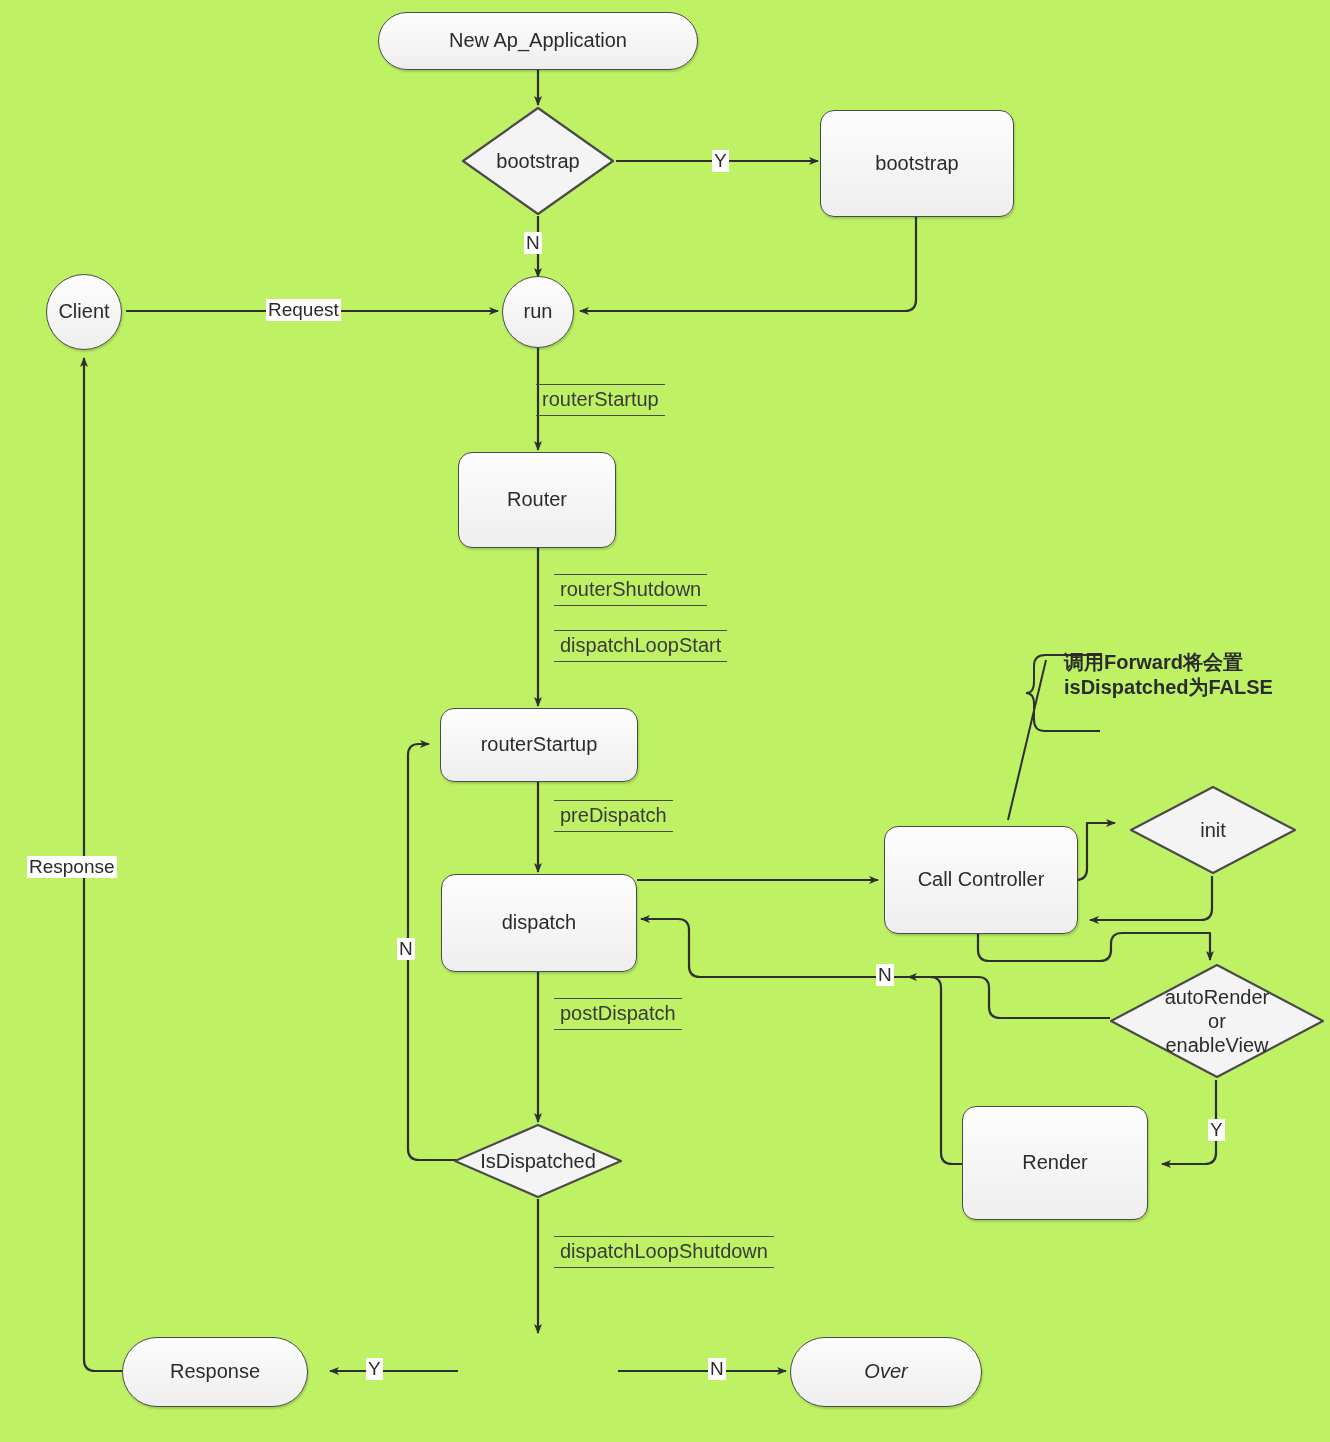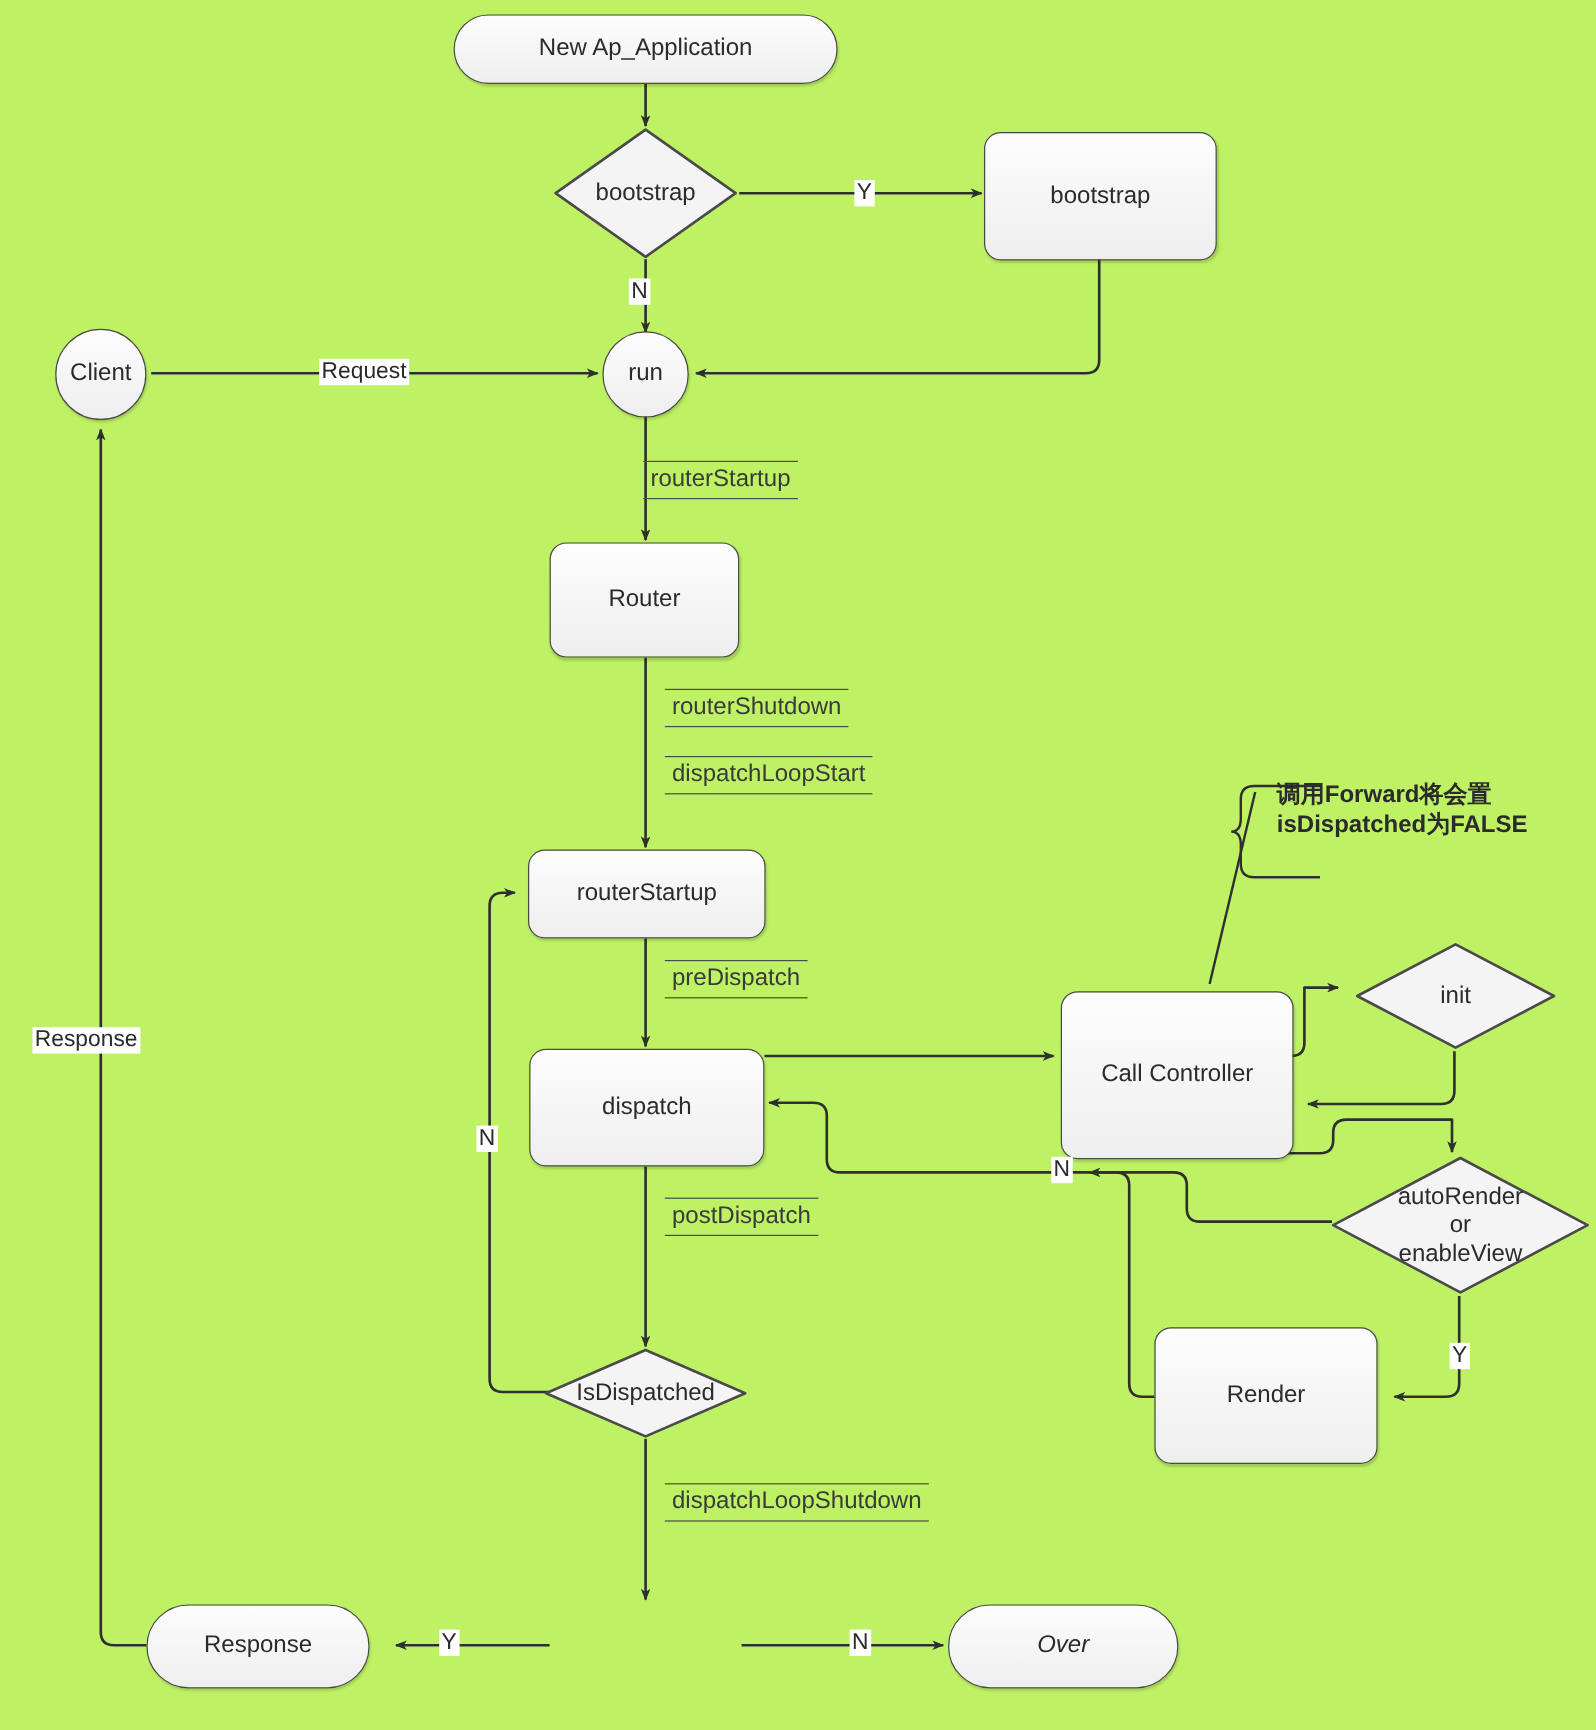--- a/index.html
+++ b/index.html
@@ -182,21 +182,21 @@
   </div>
 
   <div class="node rect" style="left:440px; top:708px; width:198px; height:74px;">
     <span>routerStartup</span>
   </div>
 
   <div class="node rect" style="left:441px; top:874px; width:196px; height:98px;">
     <span>dispatch</span>
   </div>
 
-  <div class="node rect" style="left:884px; top:826px; width:194px; height:140px;justify-content:center;">
+  <div class="node rect" style="left:884px; top:826px; width:194px; height:108px;justify-content:center;">
     <span>Call Controller</span>
   </div>
 
   <div class="diamond-wrap" style="left:1128px; top:784px; width:170px; height:92px;">
     <svg viewBox="0 0 170 92" preserveAspectRatio="none">
       <polygon points="85,3 167,46 85,89 3,46" fill="#f4f4f4" stroke="#4a4a4a" stroke-width="2.2" stroke-linejoin="round"></polygon>
     </svg>
     <span class="diamond-label">init</span>
   </div>
 

